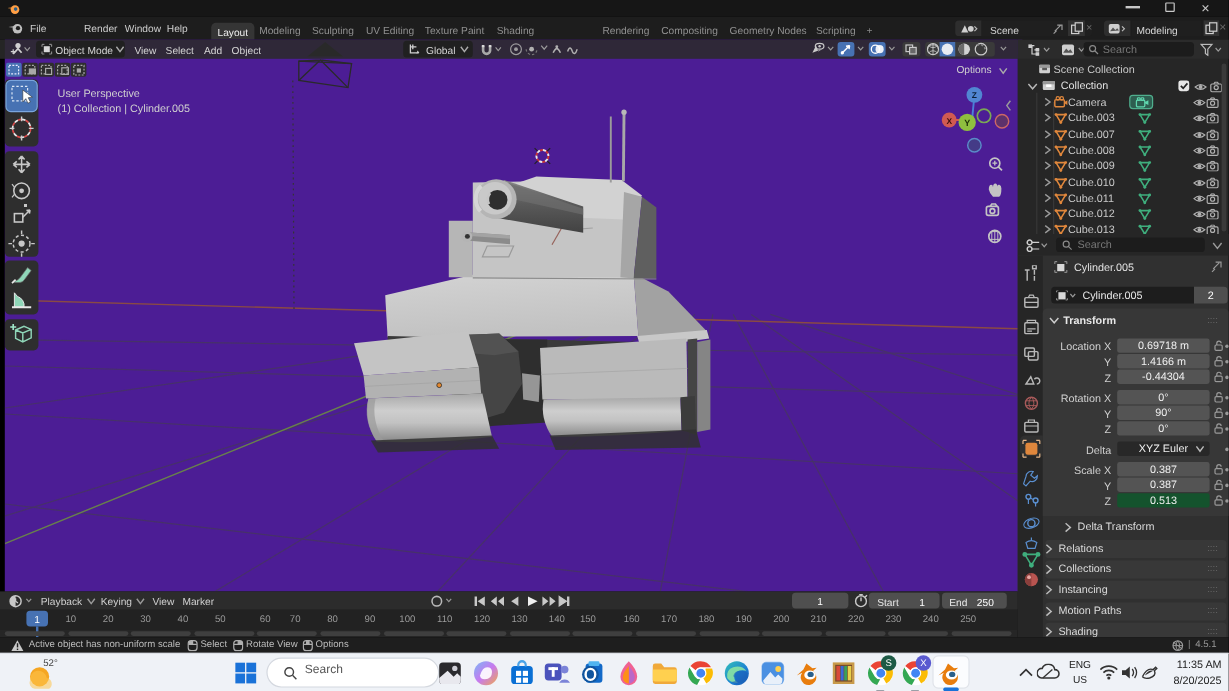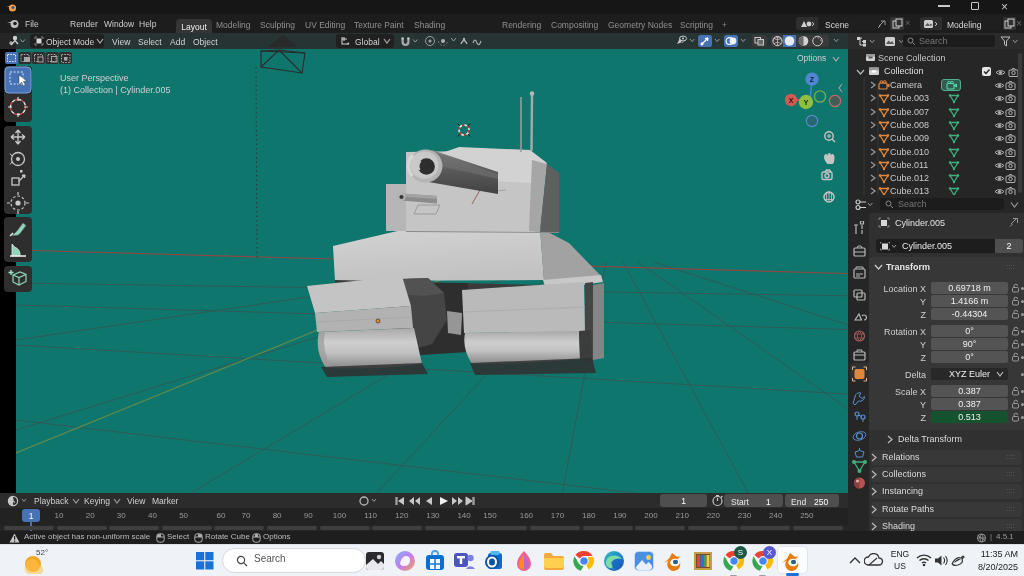--- a/index.html
+++ b/index.html
@@ -71,21 +71,21 @@
   <div class="abs" style="left:943px;top:3px;width:58px;height:13px;background:#1f1f1f;"></div>
   <div class="abs txt" style="left:947px;top:6px;color:#d6d6d6;">Modeling</div>
   <div class="abs" style="left:1003px;top:3px;width:13px;height:13px;background:#323232;"></div>
   <svg class="abs" style="left:1004px;top:4px" width="11" height="11" viewBox="0 0 11 11">
       <rect x="1" y="3" width="6" height="7" fill="none" stroke="#cfcfcf"></rect>
       <rect x="4" y="1" width="6" height="7" fill="#323232" stroke="#cfcfcf"></rect>
     </svg>
   <div class="abs" style="left:1016px;top:4px;color:#6a6a6a;font-size:10px;">×</div>
 </div>
 
-<div class="abs" style="left:16px;top:33px;width:848px;height:460px;background:#0f766e;overflow:hidden;">
+<div class="abs" style="left:4px;top:33px;width:848px;height:460px;background:#4c1d95;overflow:hidden;">
 <svg width="848" height="460" viewBox="0 33 848 460" style="position:absolute;left:0;top:0;">
   <defs>
     <linearGradient id="wheelg" x1="0" y1="0" x2="0" y2="1">
       <stop offset="0" stop-color="#a8a8a8"></stop>
           <stop offset="0.35" stop-color="#cecece"></stop>
       <stop offset="0.6" stop-color="#c2c2c2"></stop>
           <stop offset="1" stop-color="#888888"></stop>
     </linearGradient>
     <linearGradient id="barrelg" x1="0" y1="0" x2="0" y2="1">
       <stop offset="0" stop-color="#888888"></stop>
@@ -908,21 +908,21 @@
     <div class="abs" style="left:23px;top:289px;width:151px;height:15px;background:#383838;border-radius:3px;"></div>
     <svg class="abs" style="left:22px;top:292px" width="8" height="9" viewBox="0 0 8 9">
       <path d="M2,1 L6,4.5 L2,8" stroke="#bbb" fill="none" stroke-width="1.2"></path>
     </svg>
     <div class="abs" style="left:34px;top:291px;color:#dadada;">Instancing</div>
     <div class="abs" style="left:158px;top:291px;color:#666;font-size:8px;">::::</div>
     <div class="abs" style="left:23px;top:307px;width:151px;height:15px;background:#383838;border-radius:3px;"></div>
     <svg class="abs" style="left:22px;top:310px" width="8" height="9" viewBox="0 0 8 9">
       <path d="M2,1 L6,4.5 L2,8" stroke="#bbb" fill="none" stroke-width="1.2"></path>
     </svg>
-    <div class="abs" style="left:34px;top:309px;color:#dadada;">Rotate Paths</div>
+    <div class="abs" style="left:34px;top:309px;color:#dadada;">Motion Paths</div>
     <div class="abs" style="left:158px;top:309px;color:#666;font-size:8px;">::::</div>
     <div class="abs" style="left:23px;top:324px;width:151px;height:15px;background:#383838;border-radius:3px;"></div>
     <svg class="abs" style="left:22px;top:327px" width="8" height="9" viewBox="0 0 8 9">
       <path d="M2,1 L6,4.5 L2,8" stroke="#bbb" fill="none" stroke-width="1.2"></path>
     </svg>
     <div class="abs" style="left:34px;top:326px;color:#dadada;">Shading</div>
     <div class="abs" style="left:158px;top:326px;color:#666;font-size:8px;">::::</div>
   </div>
 
 <div id="timeline" class="abs" style="left:0;top:493px;width:848px;height:38px;background:#262626;font-size:8.5px;color:#d0d0d0;">
@@ -1029,21 +1029,21 @@
       <rect x="0.8" y="0.8" width="7.4" height="8.4" rx="2.5" fill="none" stroke="#b0b0b0"></rect>
       <path d="M1,4 l7,0 M4.5,1 l0,3" stroke="#b0b0b0"></path>
       <rect x="1.2" y="1.2" width="3.3" height="2.8" fill="#b0b0b0"></rect>
     </svg>
   <div class="abs" style="left:167px;top:1px;">Select</div>
   <svg class="abs" style="left:194px;top:1.5px" width="9" height="10" viewBox="0 0 9 10">
       <rect x="0.8" y="0.8" width="7.4" height="8.4" rx="2.5" fill="none" stroke="#b0b0b0"></rect>
       <path d="M1,4 l7,0 M4.5,1 l0,3" stroke="#b0b0b0"></path>
       <rect x="4.5" y="1.2" width="3.3" height="2.8" fill="#b0b0b0"></rect>
     </svg>
-  <div class="abs" style="left:205px;top:1px;">Rotate Cube</div>
+  <div class="abs" style="left:205px;top:1px;">Rotate View</div>
   <svg class="abs" style="left:252px;top:1.5px" width="9" height="10" viewBox="0 0 9 10">
       <rect x="0.8" y="0.8" width="7.4" height="8.4" rx="2.5" fill="none" stroke="#b0b0b0"></rect>
       <path d="M1,4 l7,0 M4.5,1 l0,3" stroke="#b0b0b0"></path>
       <rect x="3" y="1.2" width="3" height="2.8" fill="#b0b0b0"></rect>
     </svg>
   <div class="abs" style="left:263px;top:1px;">Options</div>
   <svg class="abs" style="left:976px;top:1.5px" width="11" height="10" viewBox="0 0 11 10">
       <circle cx="5.5" cy="5" r="4" fill="none" stroke="#9a9a9a"></circle>
       <path d="M1.5,5 l8,0 M5.5,1 a6,6 0 0 0 0,8 M5.5,1 a6,6 0 0 1 0,8 M1.5,2 l8,6" stroke="#9a9a9a" stroke-width="0.8" fill="none"></path>
     </svg>

